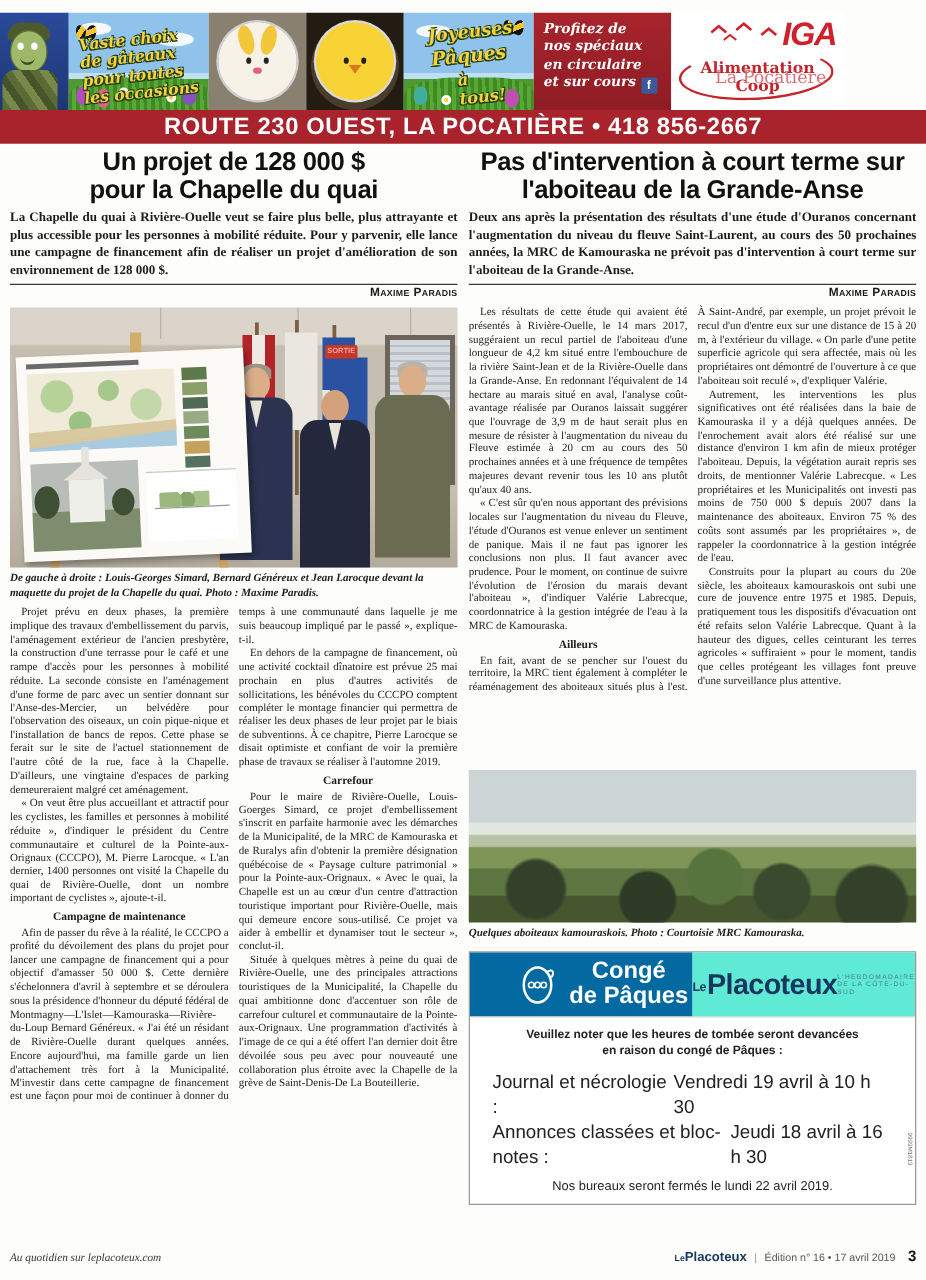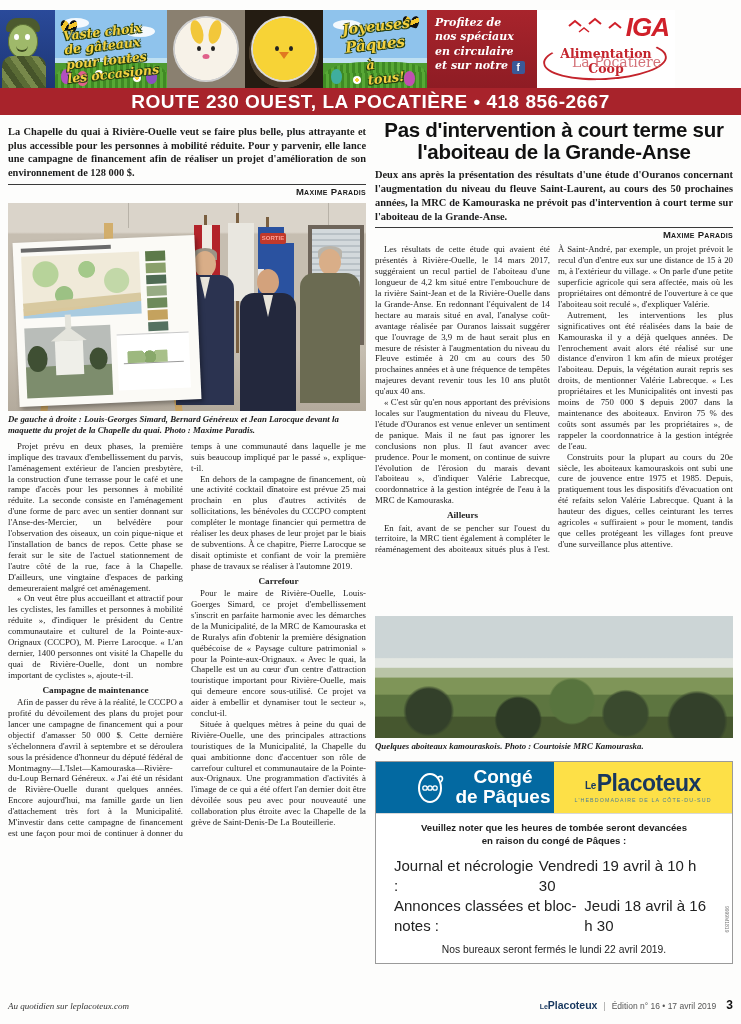--- a/index.html
+++ b/index.html
@@ -130,21 +130,21 @@
     radial-gradient(circle at 70% 80%, #3a4a2e 0 8%, transparent 9%),
     radial-gradient(circle at 90% 86%, #33402a 0 8%, transparent 9%),
     radial-gradient(circle at 55% 70%, #58743e 0 10%, transparent 11%),
     linear-gradient(#ccd5d6 0 34%, #e3e7e2 35% 42%, #b9c4a6 43% 50%, #7f9558 51% 64%, #5d7540 65% 82%, #46572f 83% 100%); }
   
   .notice { position:relative; margin-top:8px; width:358px; border:1px solid #9a9a9a; background:#fff;
     font-family:"Liberation Sans",sans-serif; padding-bottom:8px; }
   .notice-head { display:flex; height:52px; border-bottom:1px solid #d8d8d8; }
   .nh-left { width:50%; background:#0369a1; color:#fff; display:flex; align-items:center; justify-content:center; gap:10px;padding-left:36px; }
   .nh-label { font-size:19px; font-weight:bold; line-height:1.05; text-align:center; }
-  .nh-right { width:50%; display:flex; flex-direction:column; align-items:center; justify-content:center; background:#fde047; }
+  .nh-right { width:50%; display:flex; flex-direction:row; align-items:center; justify-content:center; background:#5eead4; }
   .logo-big { color:#17375e; font-weight:bold; font-size:23px; letter-spacing:-.5px; line-height:1; }
   .logo-le { font-size:10px; font-weight:bold; vertical-align:2px; margin-right:1px; }
   .logo-tag { color:#4a7d99; font-size:5.3px; letter-spacing:1.1px; margin-top:2px; }
   .notice-intro { margin-top:8px; text-align:center; font-weight:bold; font-size:9.6px; line-height:1.35; color:#222; }
   .notice-title { margin-top:8px; text-align:center; font-weight:bold; font-size:16.5px; letter-spacing:-.2px; color:#111; }
   .notice-rows { margin:8px 18px 0; font-size:15px; color:#222; }
   .notice-row { display:flex; justify-content:space-between; line-height:1.35; }
   .notice-closed { margin-top:7px; text-align:center; font-size:10.3px; color:#222; }
   .notice-thanks { margin-top:9px; text-align:center; font-family:"Liberation Serif",serif; font-weight:bold;
     font-style:italic; font-size:13px; color:#111; }
@@ -208,21 +208,21 @@
       <div class="egg" style="right:12px;background:#c04fb2;bottom:2px;"></div>
       <div class="flower" style="left:30px;bottom:4px;"></div>
       <div class="script-gold" style="left:14px;top:8px;font-size:14px;text-align:center;width:78px;">Joyeuses</div>
       <div class="script-gold" style="left:22px;top:26px;font-size:15px;width:70px;">Pâques</div>
       <div class="script-gold" style="left:44px;top:46px;font-size:13px;width:50px;">à tous!</div>
     </div>
     <div class="panel p-promo">
       <div>Profitez de</div>
       <div>nos spéciaux</div>
       <div>en circulaire</div>
-      <div><span>et sur notre</span>
+      <div><span>et sur cours</span>
         <span class="fb">f</span></div>
     </div>
     <div class="panel p-iga">
       <svg class="birds" viewBox="0 0 70 18">
         <polyline points="4,10 10,5 16,10" fill="none" stroke="#d0202a" stroke-width="2"></polyline>
         <polyline points="24,8 30,3 36,8" fill="none" stroke="#d0202a" stroke-width="2"></polyline>
         <polyline points="44,12 50,7 56,12" fill="none" stroke="#d0202a" stroke-width="2"></polyline>
         <polyline points="14,16 19,12 24,16" fill="none" stroke="#d0202a" stroke-width="1.5"></polyline>
       </svg>
       <div class="iga-word">IGA</div>
@@ -230,20 +230,24 @@
       <div class="iga-coop">Alimentation Coop</div>
       <div class="iga-city">La Pocatière</div>
     </div>
   </div>
 
   <div class="route-bar">ROUTE 230 OUEST, LA POCATIÈRE • 418 856-2667</div>
 
   <div class="content">
 
     <div class="article">
+      <div class="headline">
+        <div>Un projet de 128 000 $</div>
+        <div>pour la Chapelle du quai</div>
+      </div>
       <div class="lead">La Chapelle du quai à Rivière-Ouelle veut se faire plus belle, plus attrayante et plus accessible pour les personnes à mobilité réduite. Pour y parvenir, elle lance une campagne de financement afin de réaliser un projet d'amélioration de son environnement de 128 000 $.</div>
       <div class="byline-row">Maxime Paradis</div>
 
       <div class="photo1">
         <div class="ceil-line" style="left:120px;"></div>
         <div class="ceil-line" style="left:230px;"></div>
         <div class="ceil-line" style="left:320px;"></div>
         <div class="pole" style="left:196px;top:12px;height:130px;"></div>
         <div class="pole" style="left:228px;top:10px;height:140px;"></div>
         <div class="pole" style="left:258px;top:14px;height:130px;"></div>

